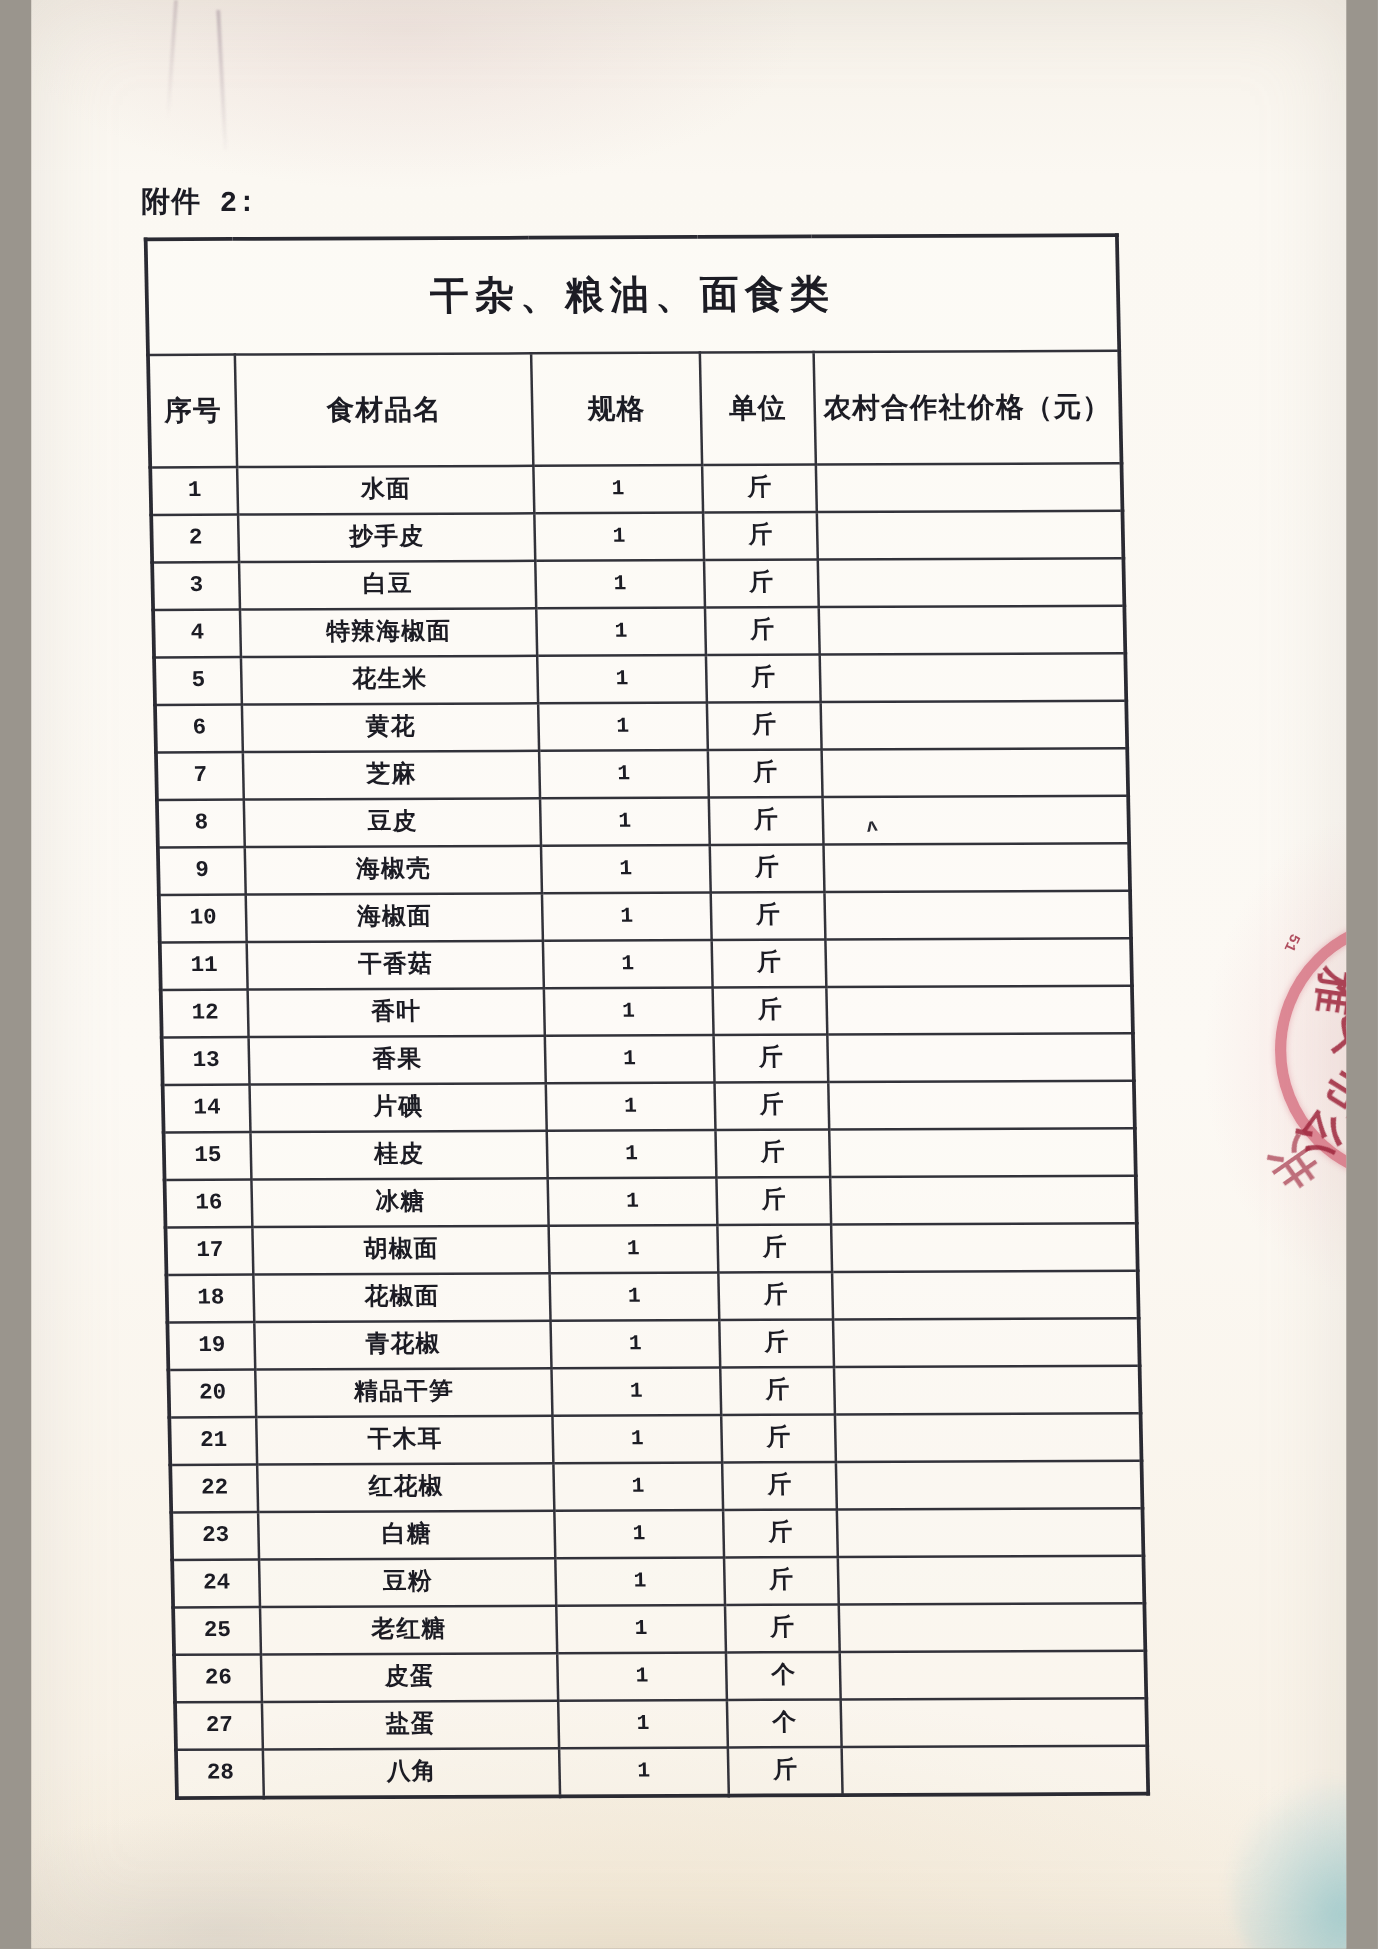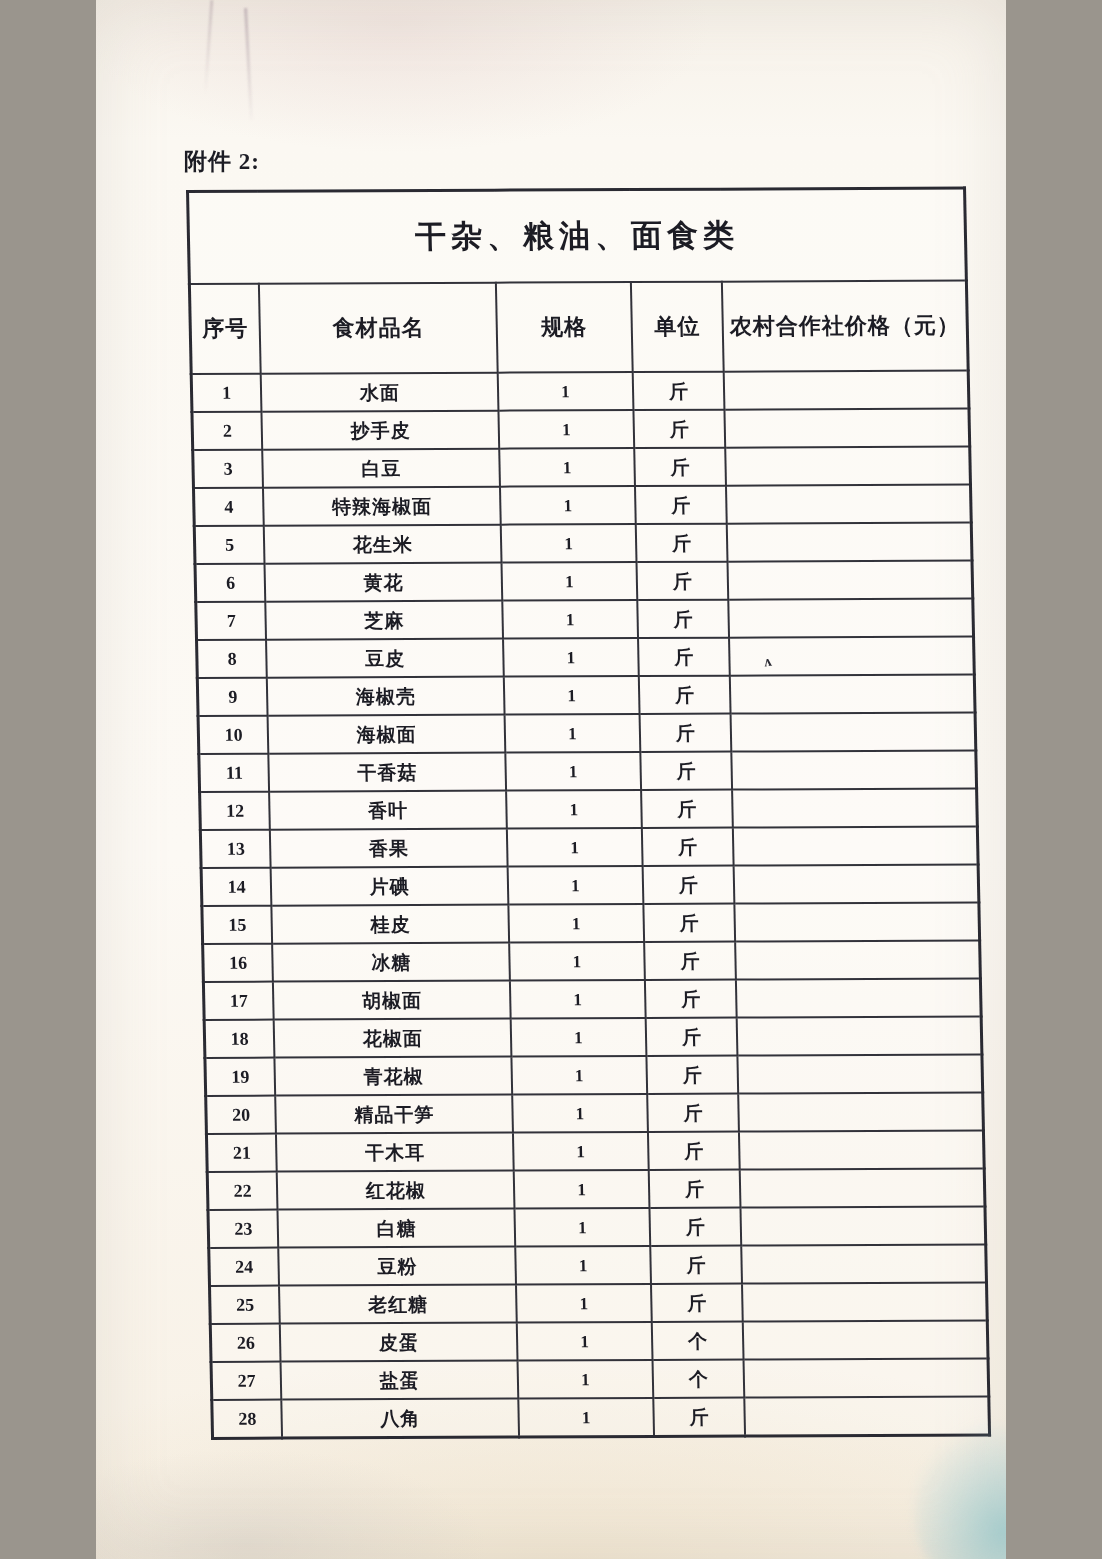--- a/index.html
+++ b/index.html
@@ -1,22 +1,22 @@
 <!DOCTYPE html>
 <html><head>
 <meta charset="utf-8">
 <style>
   html,body { margin:0; padding:0; background:#9a958d; }
   .page {
     position:relative;
-    width:910px; height:1559px;
+    width:1052px; height:1559px;
     margin:0 auto;
     overflow:hidden;
     color:#1c1c24;
-    font-family:Liberation Serif, serif;
+    font-family:Liberation Mono, monospace;
     background:
       radial-gradient(ellipse 190px 270px at 1075px 845px, rgba(236,177,184,0.30), rgba(236,177,184,0) 72%),
       radial-gradient(ellipse 420px 170px at 300px 25px, rgba(228,206,204,0.38), rgba(228,206,204,0) 75%),
       radial-gradient(ellipse 300px 120px at 150px 1545px, rgba(200,195,190,0.35), rgba(200,195,190,0) 80%),
       radial-gradient(ellipse 820px 260px at 480px 1565px, rgba(233,219,193,0.55), rgba(233,219,193,0) 82%),
       linear-gradient(180deg,#f6f1e9 0%, #fbf8f2 9%, #fcf9f4 55%, #f7f0e4 100%);
     box-shadow: inset 0 0 70px rgba(173,163,152,0.22);
   }
 
   

